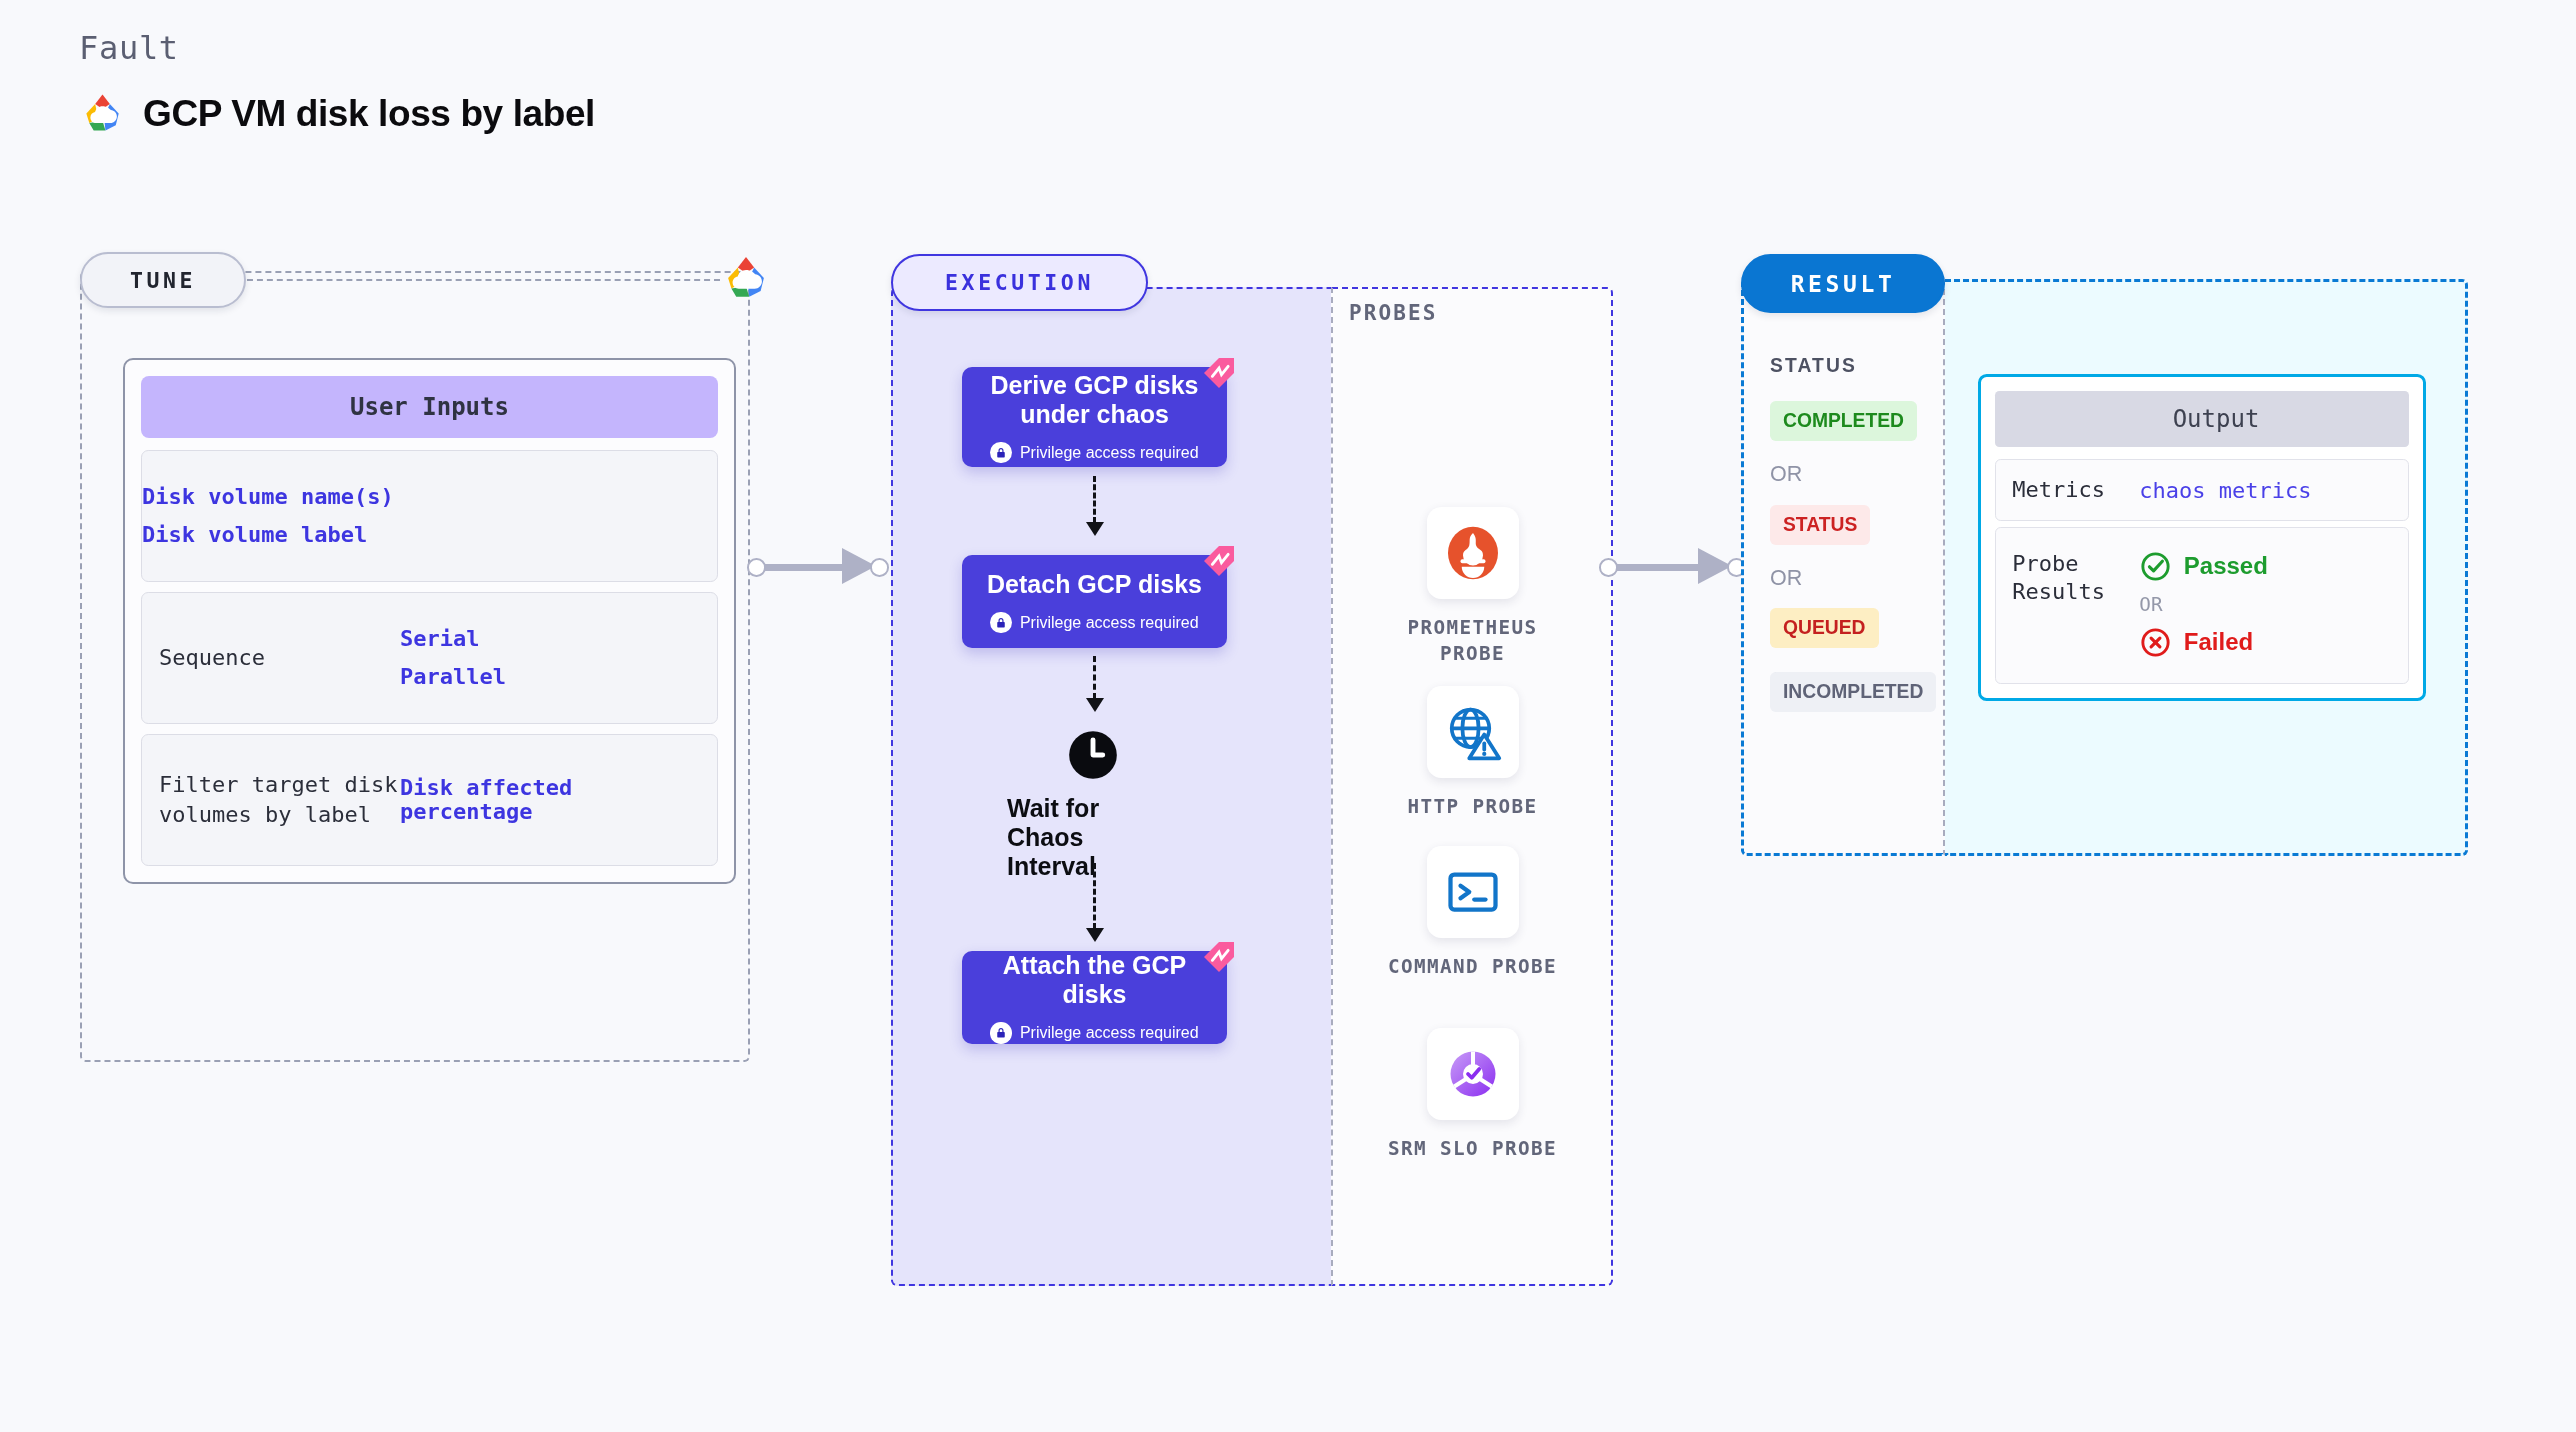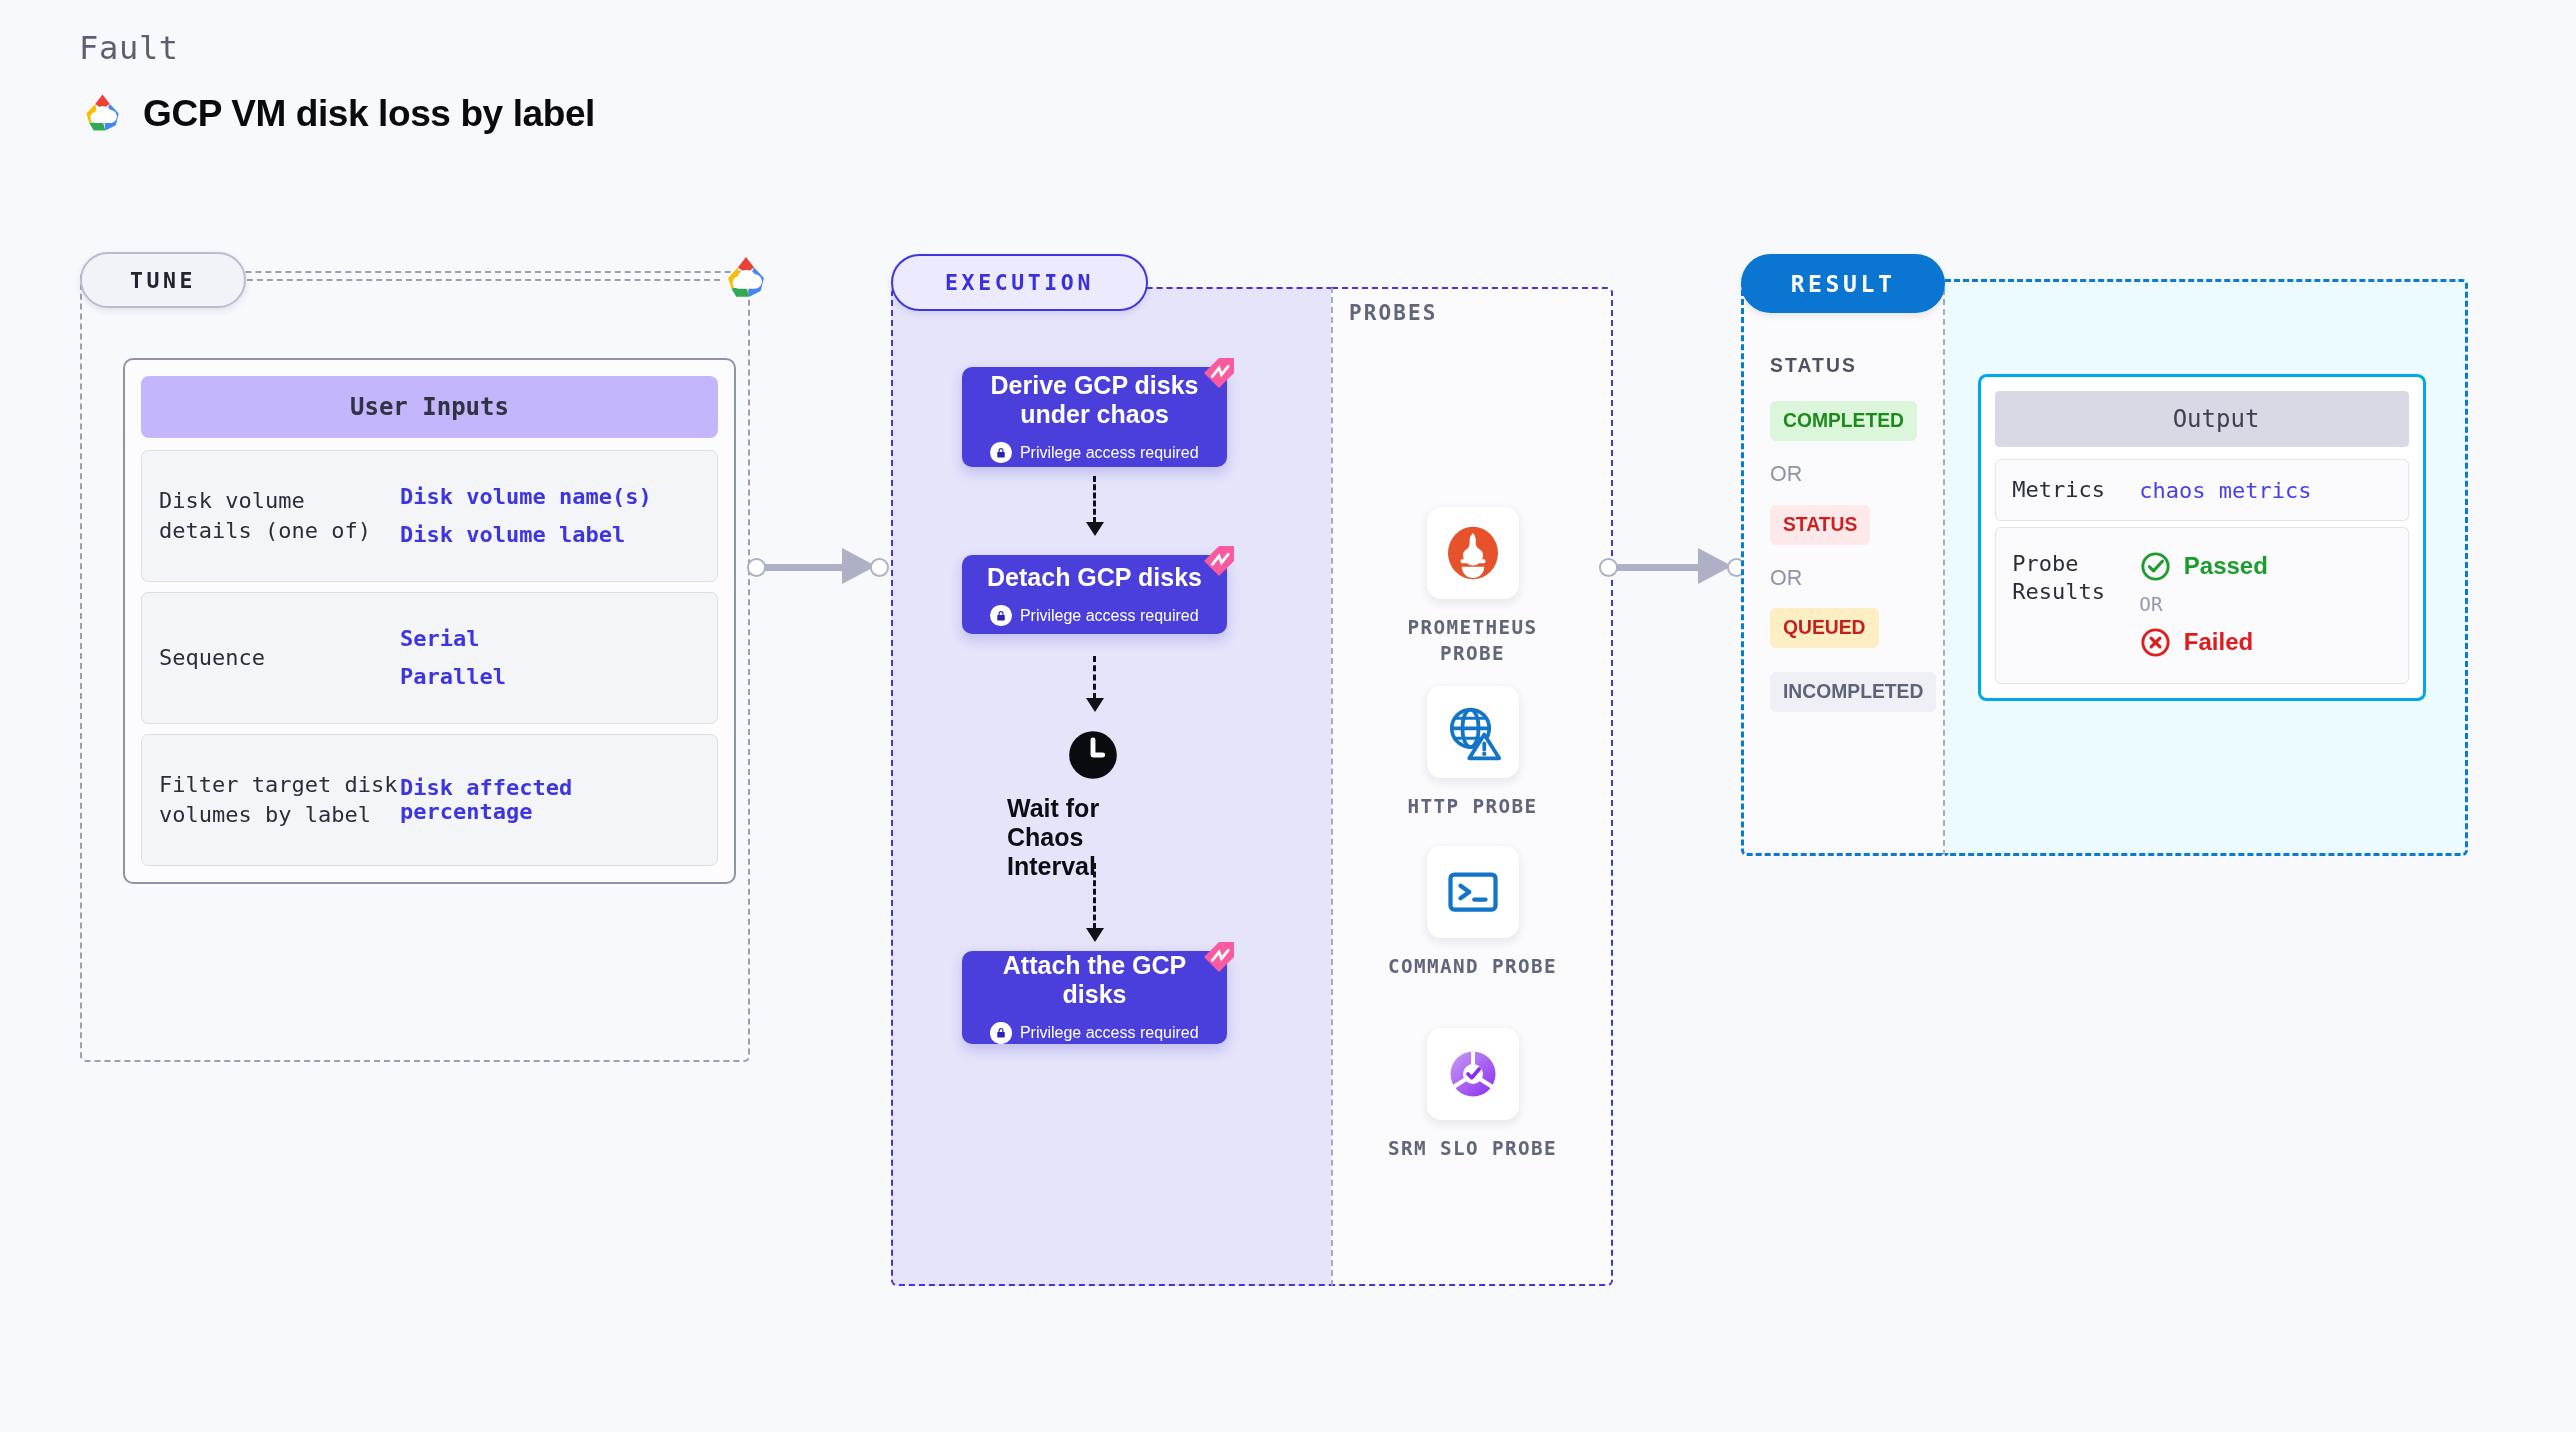--- a/index.html
+++ b/index.html
@@ -236,21 +236,20 @@
     <path d="M14 45 L20 55 L36 55 L32 42 Z" fill="#34a853"></path>
     <path d="M42 19 L54 32 L50 48 L36 55 L34 36 Z" fill="#4285f4"></path>
     <path d="M32 22 c-5 0-9 3.4-10.2 8 -3.6 .6-6.3 3.7-6.3 7.5 0 4.2 3.4 7.6 7.6 7.6 h19.6 c4.9 0 8.9-4 8.9-8.9 0-4.7-3.6-8.5-8.2-8.9 C41.9 25.2 37.4 22 32 22 z" fill="#ffffff"></path>
   </svg>
 
   <div class="inputs-card">
     <div class="card-head">User Inputs</div>
 
 
     <div class="kv-row">
-      <div class="kv-key">Disk volume details (one of)</div>
       <div class="kv-vals">
         <div class="kv-val">Disk volume name(s)</div>
         <div class="kv-val">Disk volume label</div>
       </div>
     </div>
 
     <div class="kv-row">
       <div class="kv-key">Sequence</div>
       <div class="kv-vals">
         <div class="kv-val">Serial</div>
@@ -292,21 +291,21 @@
       <path d="M6 24 L24 6 L42 6 L42 24 L24 42 Z" fill="#fa5b9e"></path>
       <path d="M16 28 L24 18 L27 26 L35 16" stroke="#ffffff" stroke-width="3.4" fill="none" stroke-linecap="round"></path>
     </svg>
   </div>
 
   <div class="arrow-v" style="left:1093px; top:476px; height:60px;">
     <div class="stem"></div>
     <div class="tip"></div>
   </div>
 
-  <div class="exec-node" style="left:962px; top:555px; width:265px; height:79px;">
+  <div class="exec-node" style="left:962px; top:555px; width:265px; height:93px;">
     <div class="exec-node-title">Detach GCP disks</div>
     <div class="exec-priv">
       <span class="lock-badge">
         <svg width="12" height="12" viewBox="0 0 24 24">
             <path d="M7 10V7a5 5 0 0 1 10 0v3h1.2a1.3 1.3 0 0 1 1.3 1.3v8.4a1.3 1.3 0 0 1-1.3 1.3H5.8a1.3 1.3 0 0 1-1.3-1.3v-8.4A1.3 1.3 0 0 1 5.8 10H7zm2.3 0h5.4V7a2.7 2.7 0 0 0-5.4 0v3z" fill="#2b23b8"></path>
           </svg>
       </span>
       <span class="exec-priv-text">Privilege access required</span>
     </div>
     <svg class="chaos-tag" viewBox="0 0 48 48">

